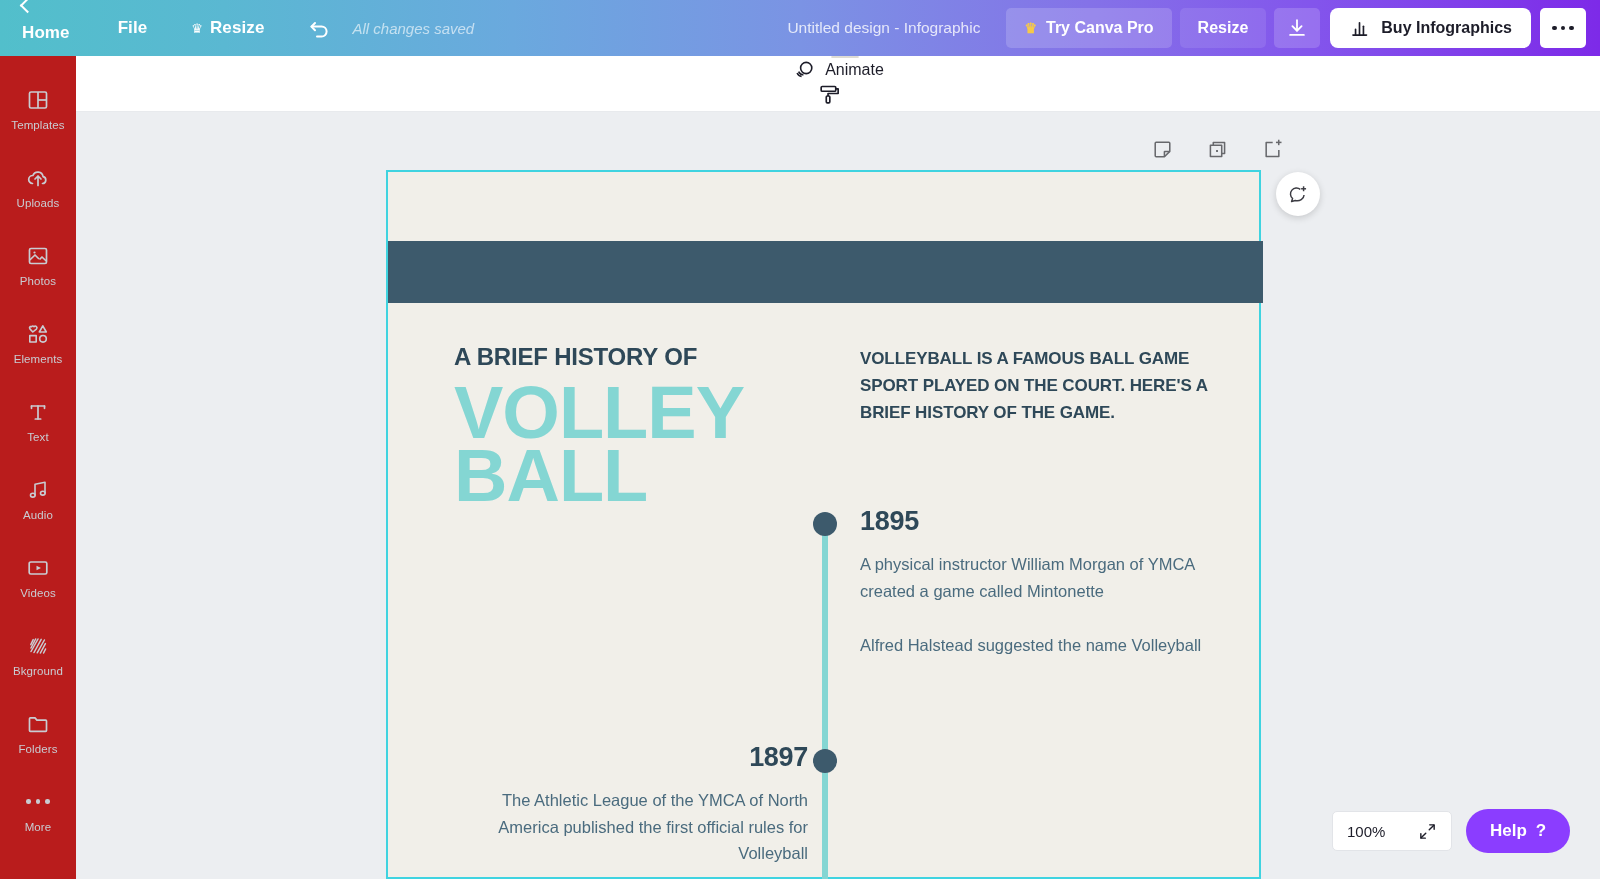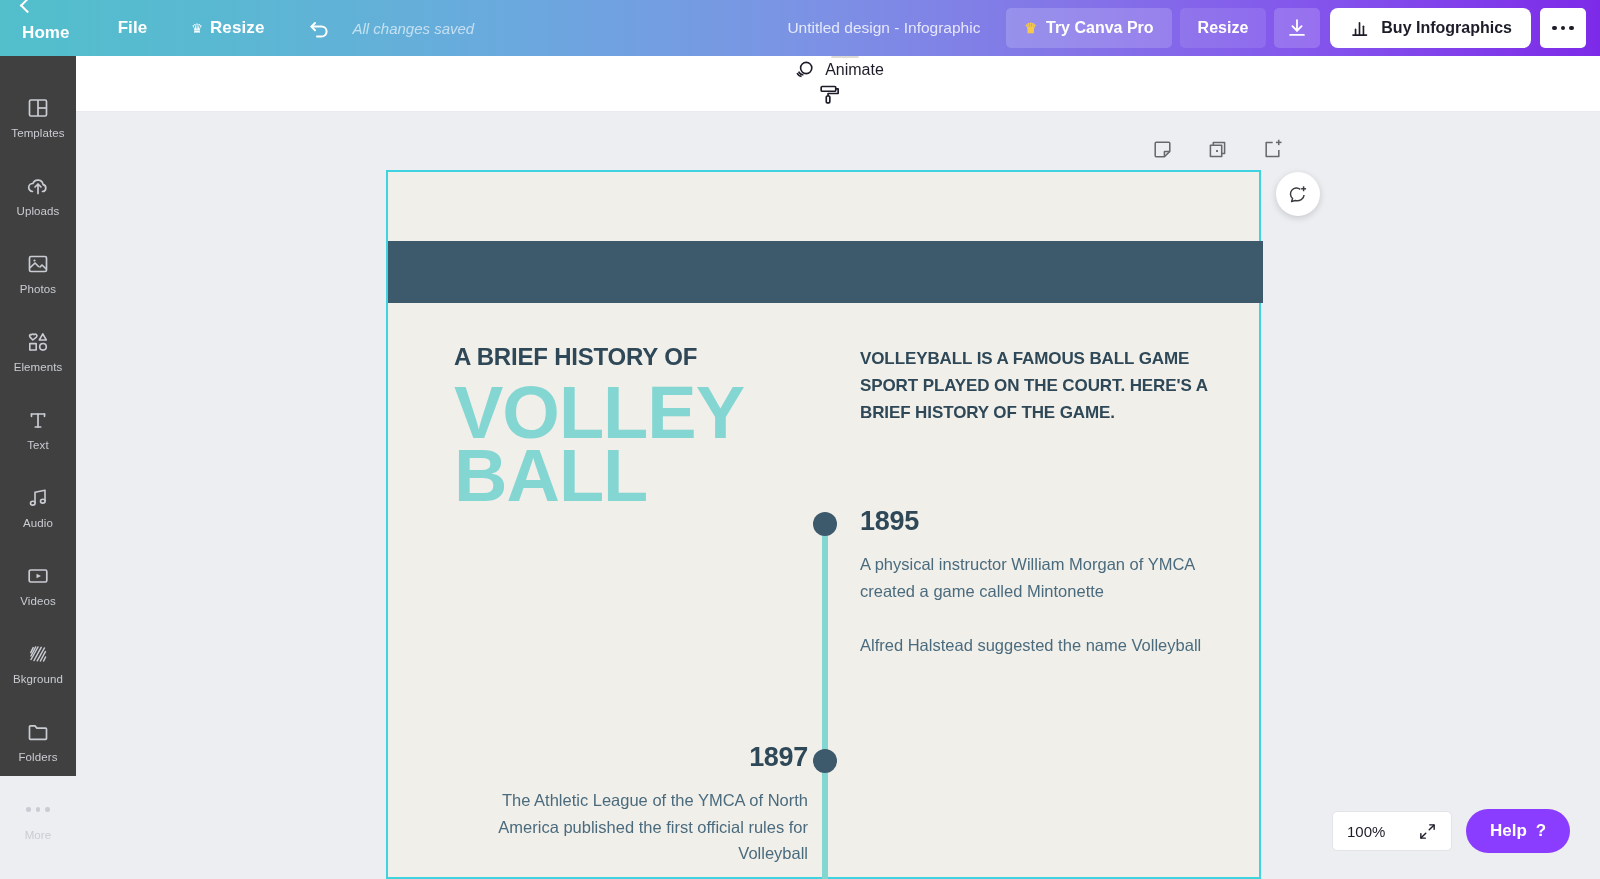--- a/index.html
+++ b/index.html
@@ -76,23 +76,23 @@
     margin-left: 9px; margin-right: 14px;
     width: 46px; height: 40px; background: #fff; border-radius: 5px;
     display: flex; align-items: center; justify-content: center;
     gap: 4px;
   }
   .dot3 { width: 4.5px; height: 4.5px; border-radius: 50%; background: #1d1d29; }
 
   
   .sidebar {
     position: absolute; top: 56px; left: 0;
-    width: 76px; height: 720px;
-    background: #404040;
-    padding-top: 22px;
+    width: 76px; height: 823px;
+    background: #b91c1c;
+    padding-top: 14px;
   }
   .side-item {
     width: 76px; height: 78px;
     display: flex; flex-direction: column;
     align-items: center; justify-content: center; gap: 7px;
   }
   .side-label {
     font-size: 11.5px; color: #c9ccd2; letter-spacing: .1px;
   }
   .side-ico { width: 24px; height: 24px; display:block; }

